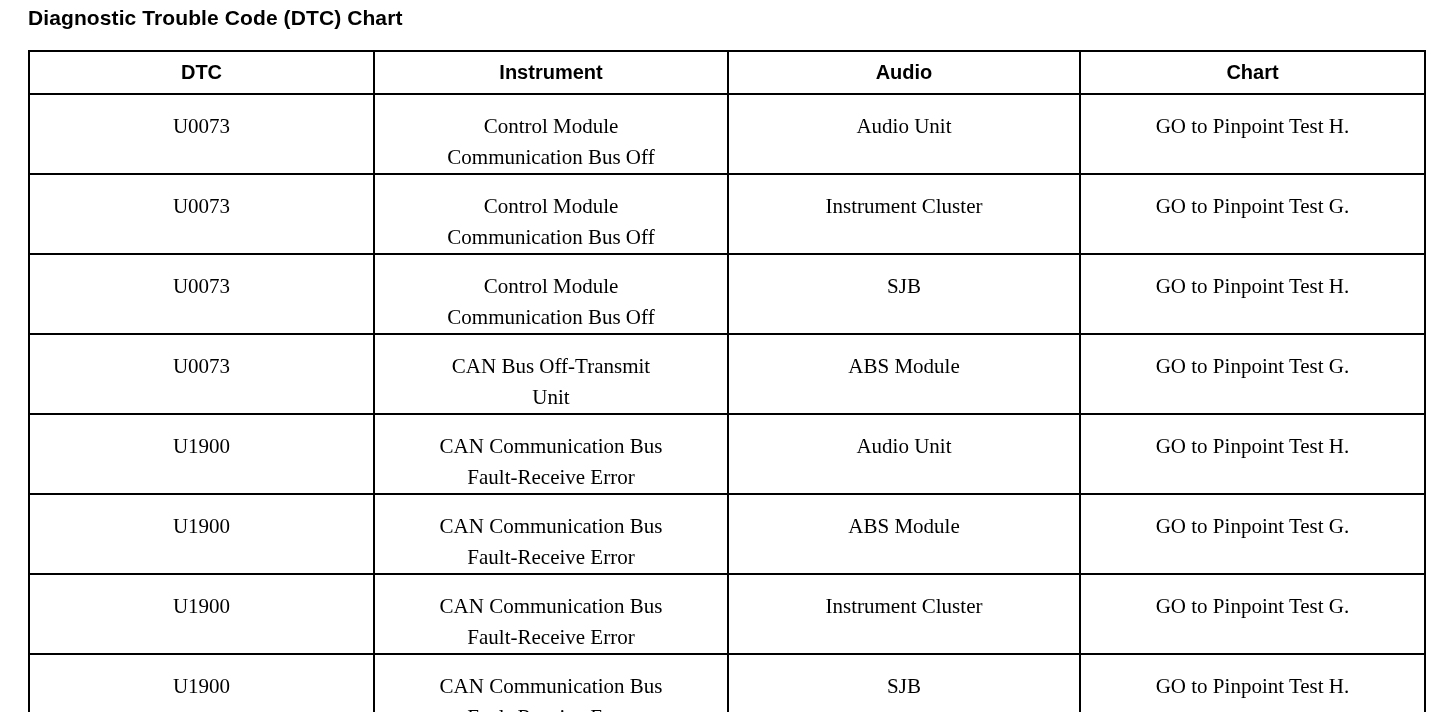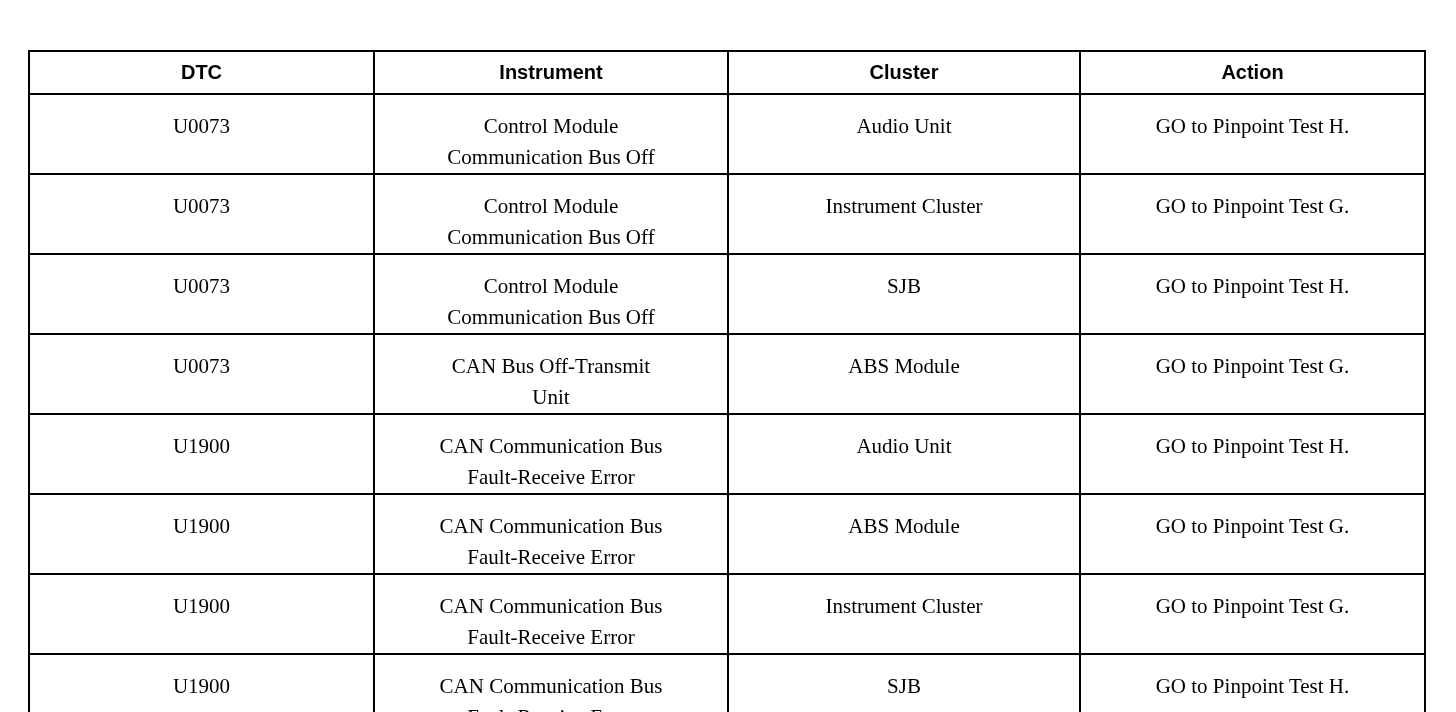--- a/index.html
+++ b/index.html
@@ -80,35 +80,36 @@
   col.c-dtc    { width: 345px; }
   col.c-desc   { width: 354px; }
   col.c-source { width: 352px; }
   col.c-action { width: 345px; }
 </style>
 </head>
 <body>
 
 <div id="page">
 
+  <div class="doc-title">Diagnostic Trouble Code (DTC) Chart</div>
 
   <div class="dtc-table-wrap">
     <table class="dtc-table">
       <colgroup>
         <col class="c-dtc">
         <col class="c-desc">
         <col class="c-source">
         <col class="c-action">
       </colgroup>
       <thead>
         <tr>
           <th>DTC</th>
           <th>Instrument</th>
-          <th>Cluster</th>
-          <th>Action</th>
+          <th>Audio</th>
+          <th>Chart</th>
         </tr>
       </thead>
       <tbody>
         <tr>
           <td>
               <div class="cell-inner">U0073</div>
             </td>
           <td>
               <div class="cell-inner">Control Module
 Communication Bus Off</div>

